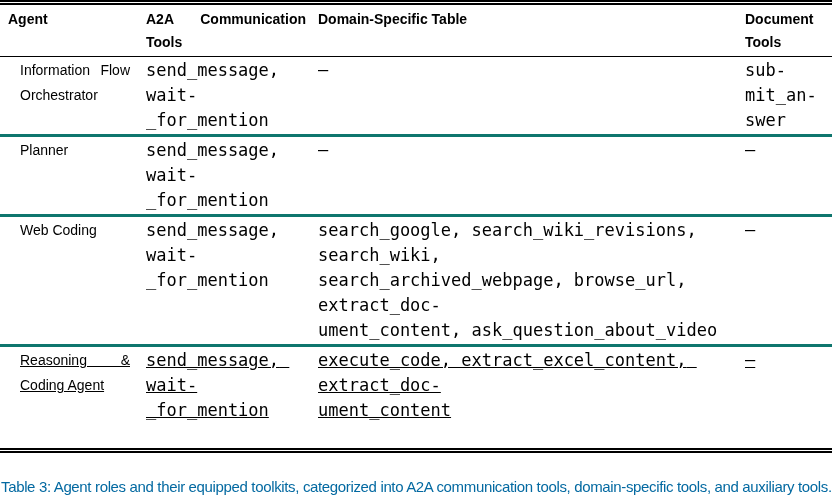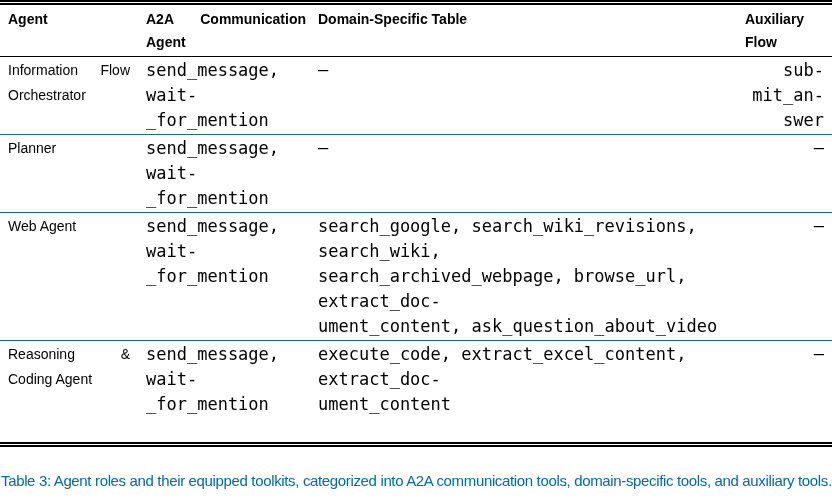--- a/index.html
+++ b/index.html
@@ -35,41 +35,41 @@
   }
   thead th {
     font-weight: bold;
     font-size: 14px;
     line-height: 23px;
     padding-top: 3px;
     padding-bottom: 2px;
     text-align: justify;
   }
   thead tr { border-bottom: 1px solid #000; }
-  tbody tr + tr { border-top: 1px solid #0f766e; margin-left: 20px; }
+  tbody tr + tr { border-top: 3px solid #0f766e; margin-left: 20px; }
 
   td.agent {
     font-size: 14px;
     line-height: 25px;
     text-align: justify;
-    padding-left: 8px;
+    padding-left: 20px;
     padding-right: 16px;
   }
   th.first { padding-left: 8px; padding-right: 16px; }
 
   td.mono {
     font-family: "DejaVu Sans Mono", monospace;
     font-size: 17px;
     line-height: 25px;
     white-space: pre-wrap;
     word-break: keep-all;
   }
-  td.aux { padding-right: 8px; text-align: right; }
+  td.aux { padding-right: 0; }
 
-  tbody tr.last td { padding-bottom: 25px; }
+  tbody tr.last td { padding-bottom: 25px; text-decoration: underline; }
 
   .caption {
     margin: 24px 0 0 0;
     padding: 0 1px;
     font-size: 15px;
     line-height: 19px;
     letter-spacing: -0.35px;
     white-space: nowrap;
     color: #0369a1;
   }
@@ -82,44 +82,44 @@
   <table class="agent-table">
     <colgroup>
       <col class="c1">
         <col class="c2">
         <col class="c3">
         <col class="c4">
     </colgroup>
     <thead>
       <tr>
         <th class="first">Agent</th>
-        <th>A2A Communication Agent</th>
+        <th>A2A Communication Tools</th>
         <th>Domain-Specific Table</th>
-        <th>Auxiliary Flow</th>
+        <th>Document Tools</th>
       </tr>
     </thead>
     <tbody>
       <tr>
         <td class="agent">Information Flow Orchestrator</td>
         <td class="mono">send_message, wait-
 _for_mention</td>
         <td class="mono">–</td>
         <td class="mono aux">sub-
 mit_an-
 swer</td>
       </tr>
       <tr>
         <td class="agent">Planner</td>
         <td class="mono">send_message, wait-
 _for_mention</td>
         <td class="mono">–</td>
         <td class="mono aux">–</td>
       </tr>
       <tr>
-        <td class="agent">Web Agent</td>
+        <td class="agent">Web Coding</td>
         <td class="mono">send_message, wait-
 _for_mention</td>
         <td class="mono">search_google, search_wiki_revisions, search_wiki,
 search_archived_webpage, browse_url, extract_doc-
 ument_content, ask_question_about_video</td>
         <td class="mono aux">–</td>
       </tr>
       <tr class="last">
         <td class="agent">Reasoning &amp; Coding Agent</td>
         <td class="mono">send_message, wait-

